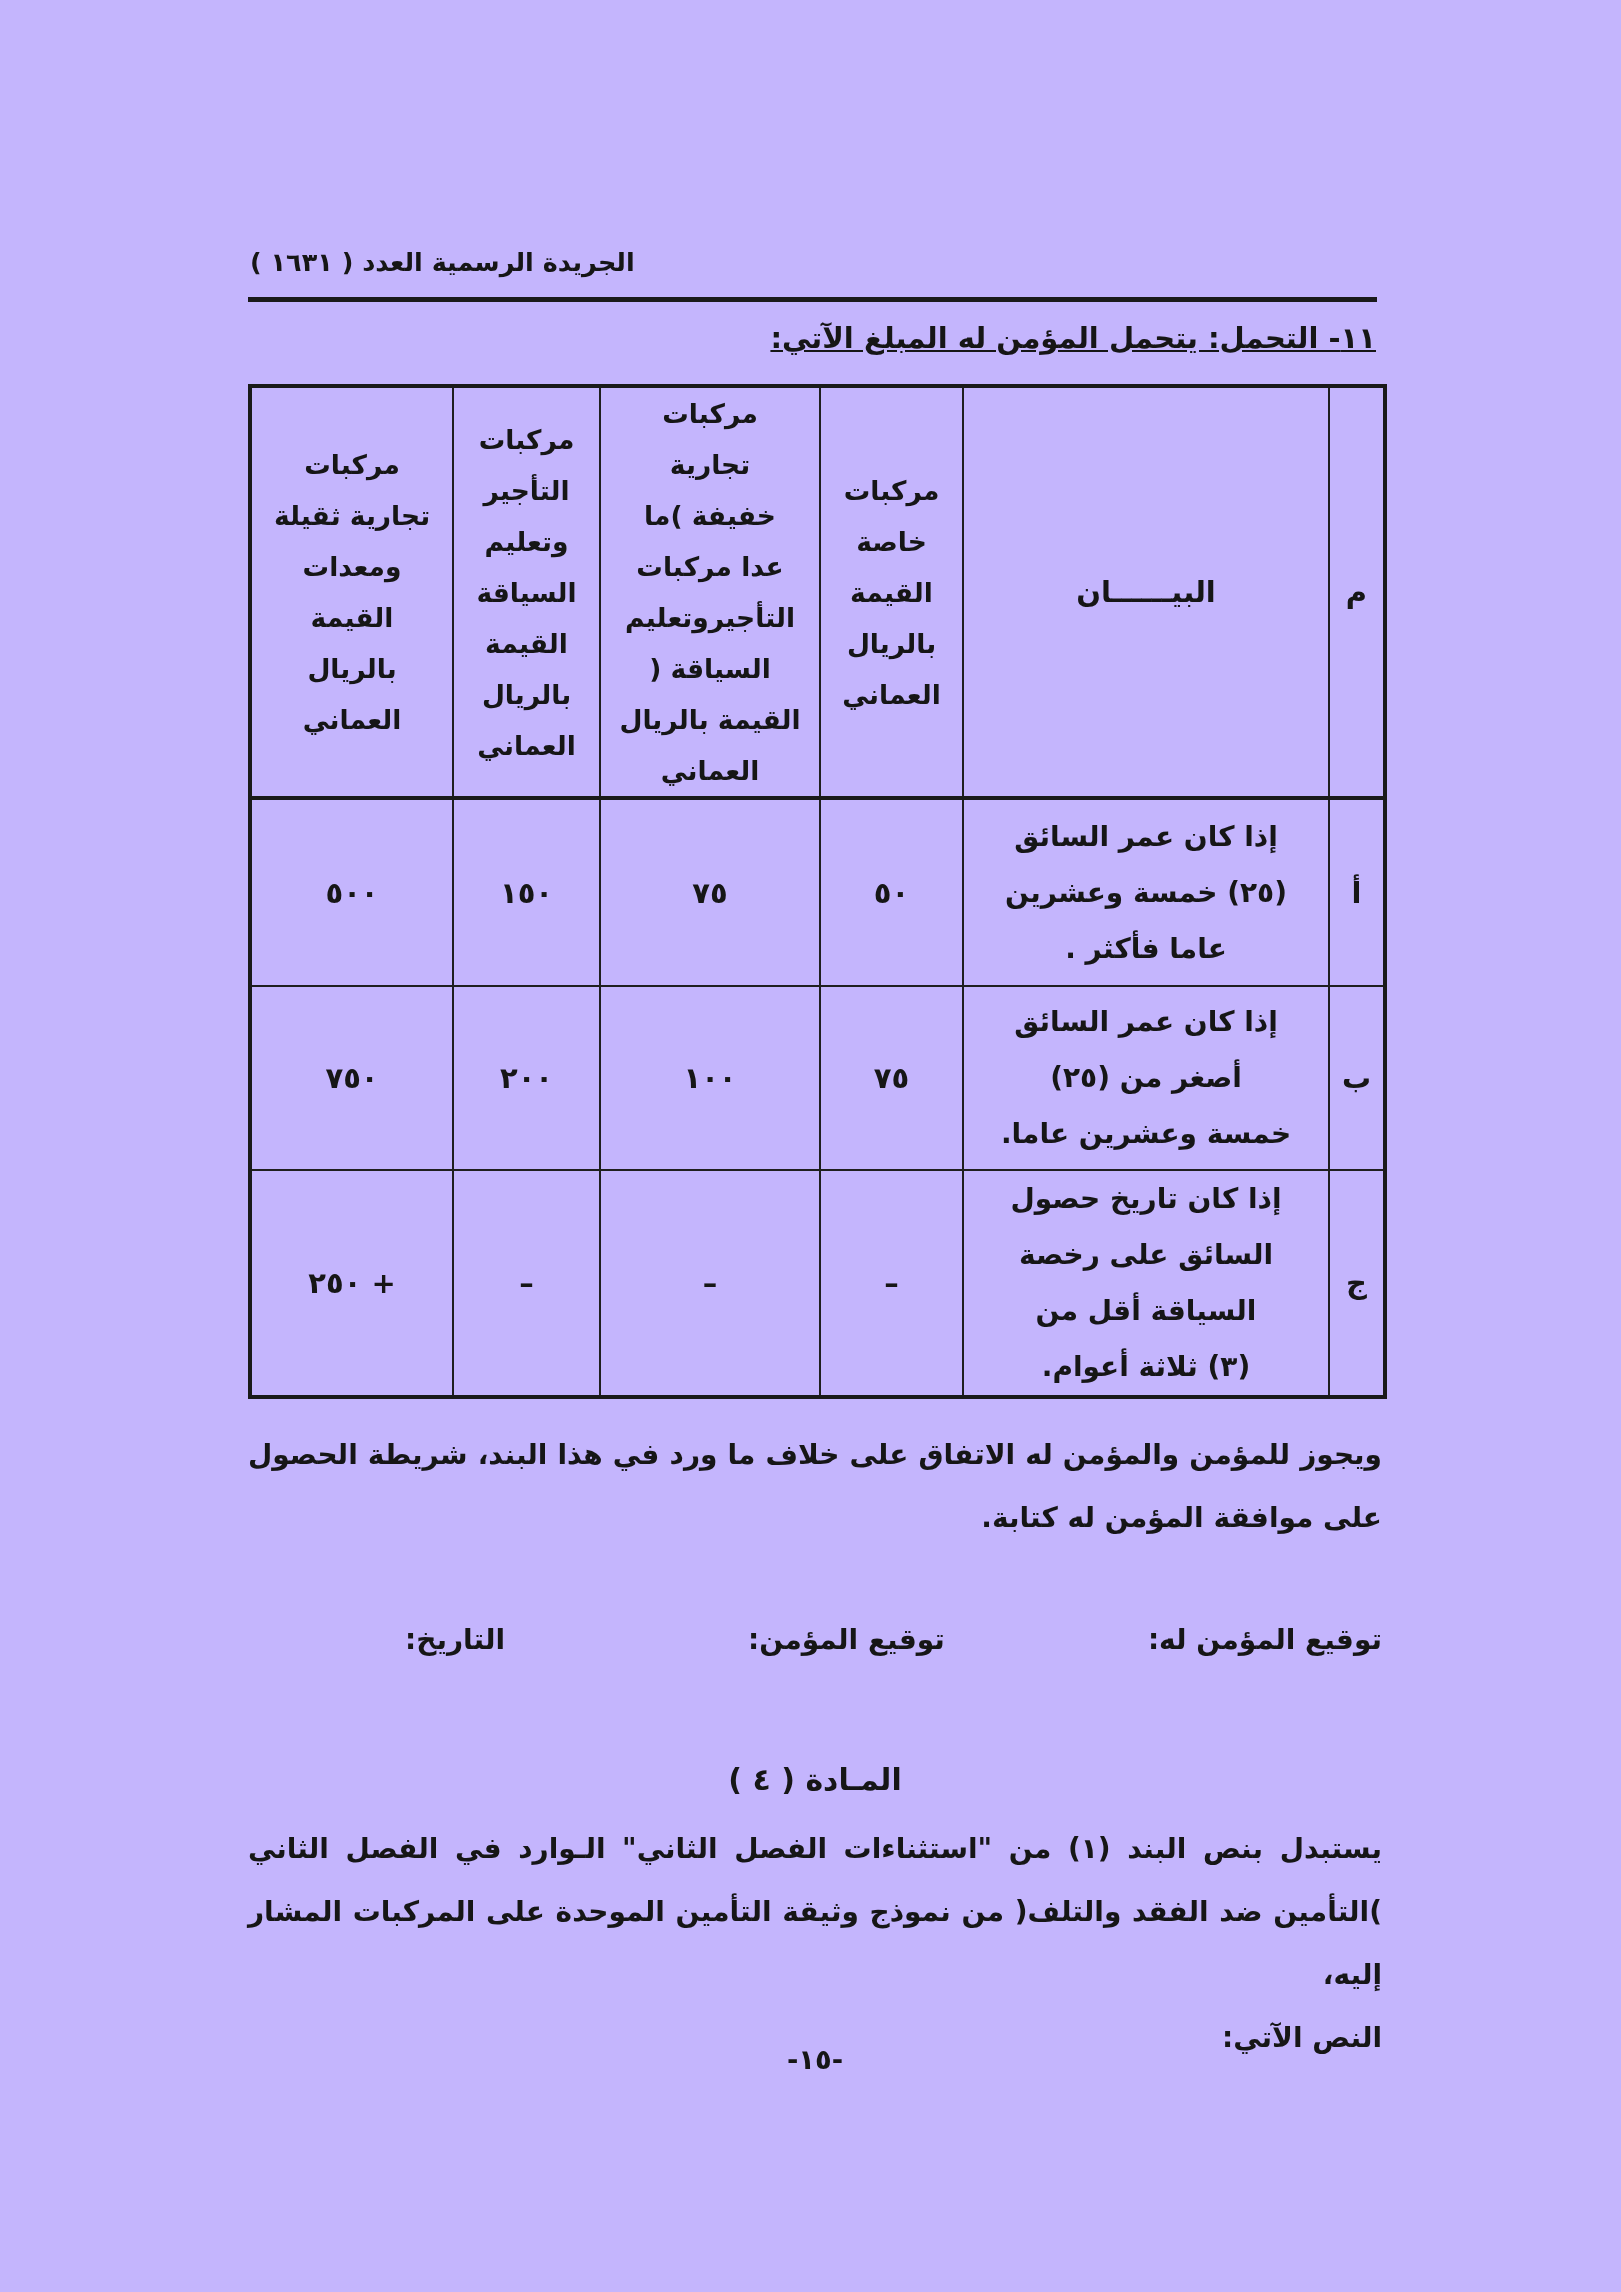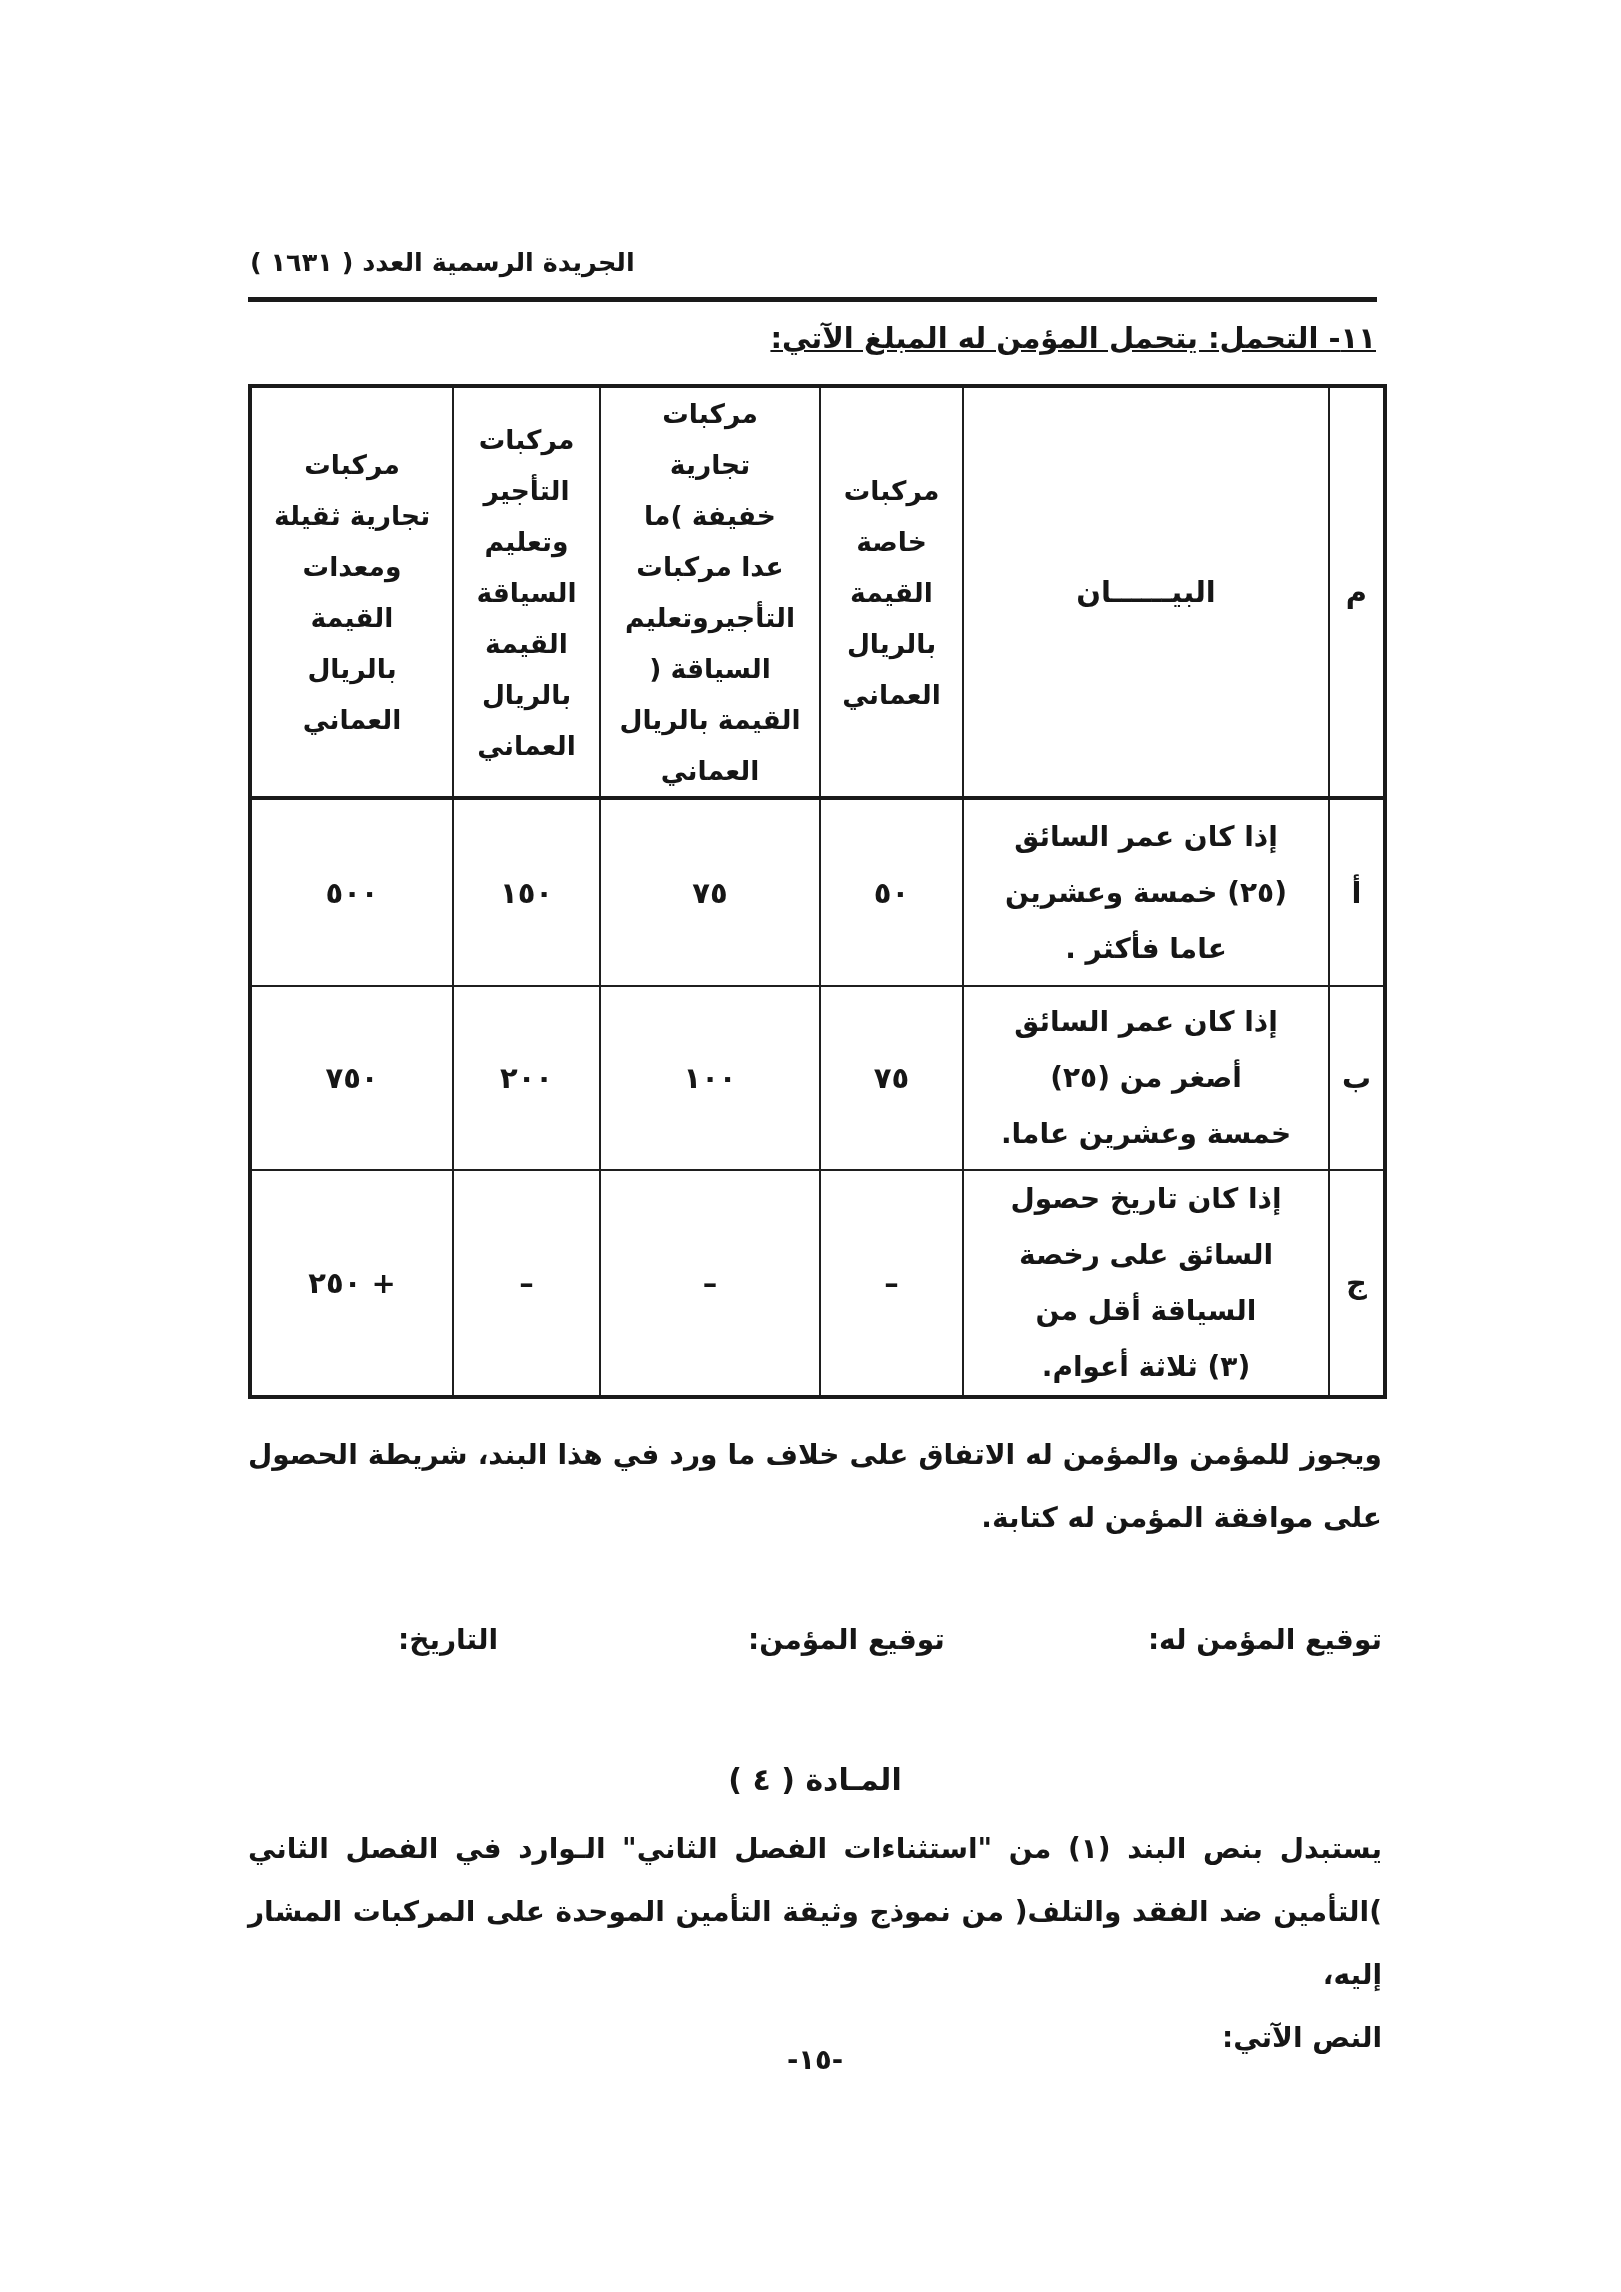--- a/index.html
+++ b/index.html
@@ -1,19 +1,19 @@
 <!DOCTYPE html>
 <html lang="ar" dir="rtl"><head>
 <meta charset="utf-8">
 <style>
   html,body{margin:0;padding:0;background:#e8e8e8;}
   .page{
     position:relative;
     width:1621px;height:2293px;
-    background:#ffffff;
+    background:#c4b5fd;
     overflow:hidden;
     direction:rtl;
     font-family:"DejaVu Sans", sans-serif;
     font-weight:700;
     color:#161616;
   }
   .gazette{
     position:absolute;left:250px;top:247px;
     font-size:25.5px;white-space:nowrap;
   }
@@ -47,21 +47,21 @@
     font-size:28px;line-height:63px;
   }
   .jline{text-align:justify;text-align-last:justify;}
   .rline{text-align:right;}
   .sigs{
     position:absolute;left:248px;top:1623px;width:1134px;height:49px;
     font-size:28px;
   }
   .sig-insured{position:absolute;right:0;top:0;white-space:nowrap;}
   .sig-insurer{position:absolute;left:500px;top:0;white-space:nowrap;text-align:right;}
-  .sig-date{position:absolute;left:150px;top:0;white-space:nowrap;}
+  .sig-date{position:absolute;left:157px;top:0;white-space:nowrap;}
   .article-heading{
     position:absolute;left:248px;top:1762px;width:1134px;
     text-align:center;font-size:30px;
   }
   .article{
     position:absolute;left:248px;top:1817px;width:1134px;
     font-size:28px;line-height:63px;
   }
   .pageno{
     position:absolute;left:248px;top:2044px;width:1134px;

